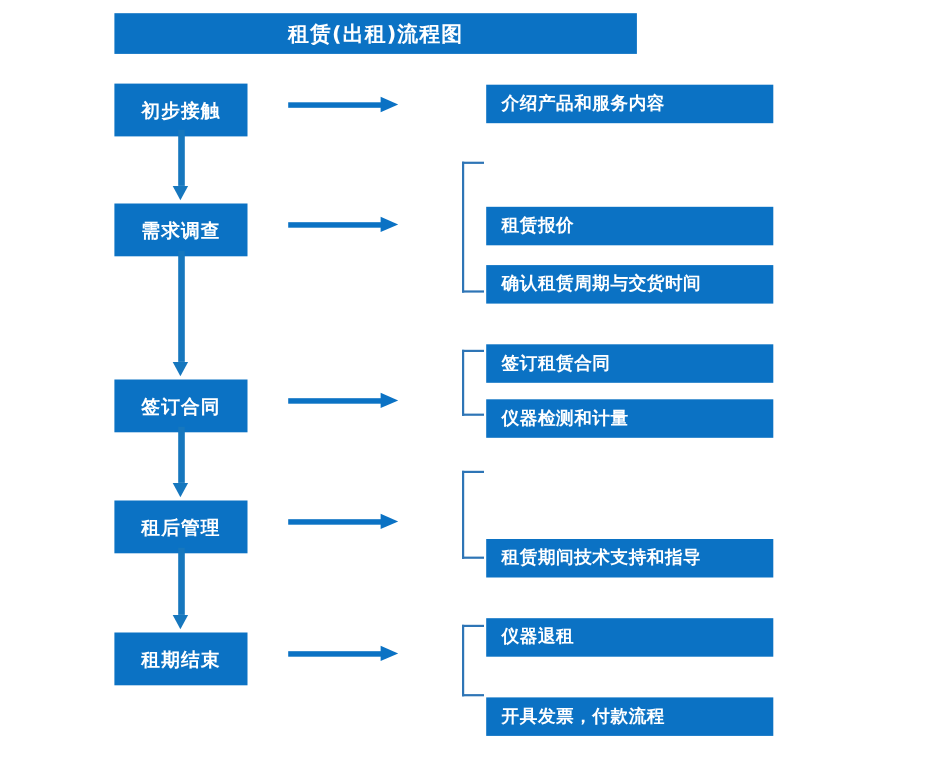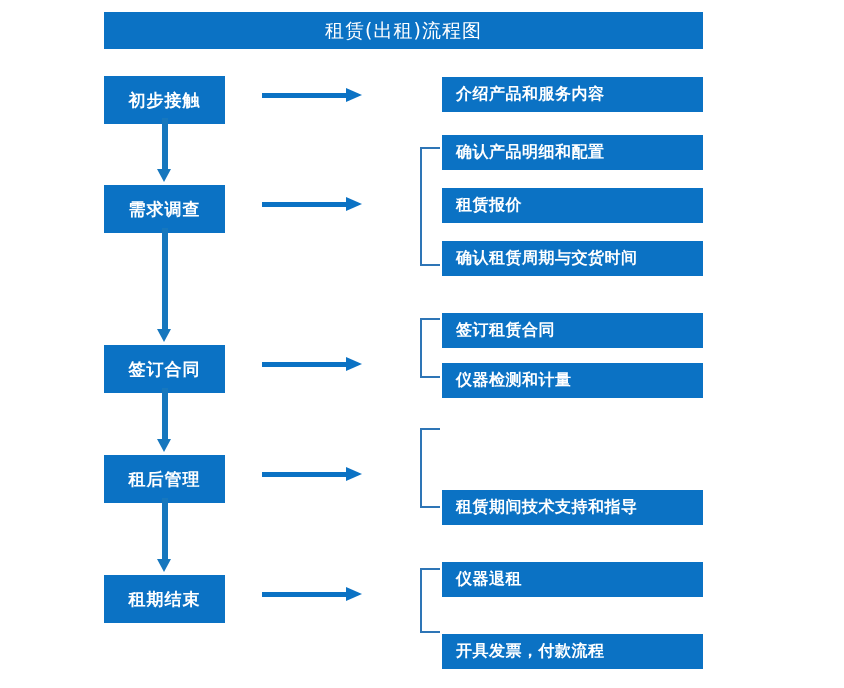--- a/index.html
+++ b/index.html
@@ -17,29 +17,29 @@
     height: 688px;
     background: #ffffff;
     overflow: hidden;
   }
 
   
   .title-bar {
     position: absolute;
     left: 104px;
     top: 12px;
-    width: 599px;
+    width: 475px;
     height: 37px;
     background: #0B72C4;
     color: #ffffff;
     display: flex;
     align-items: center;
     justify-content: center;
     font-size: 19px;
-    font-weight: normal;
+    font-weight: bold;
     letter-spacing: 1px;
   }
 
   
   .stage-box {
     position: absolute;
     left: 104px;
     width: 121px;
     height: 48px;
     background: #0B72C4;
@@ -179,21 +179,20 @@
     <div class="shaft"></div>
     <div class="head"></div>
   </div>
 
   <div class="bracket" style="top:147px; height:119px;"></div>
   <div class="bracket" style="top:318px; height:60px;"></div>
   <div class="bracket" style="top:428px; height:80px;"></div>
   <div class="bracket" style="top:568px; height:65px;"></div>
 
   <div class="detail-box" style="top:77px;">介绍产品和服务内容</div>
-  <div class="detail-box" style="top:135px;">确认产品明细和配置</div>
   <div class="detail-box" style="top:188px;">租赁报价</div>
   <div class="detail-box" style="top:241px;">确认租赁周期与交货时间</div>
   <div class="detail-box" style="top:363px;">仪器检测和计量</div>
   <div class="detail-box" style="top:313px;">签订租赁合同</div>
   <div class="detail-box" style="top:490px;">租赁期间技术支持和指导</div>
   <div class="detail-box" style="top:562px;">仪器退租</div>
   <div class="detail-box" style="top:612px;margin-top:22px;">开具发票，付款流程</div>
 
 </div>
 

